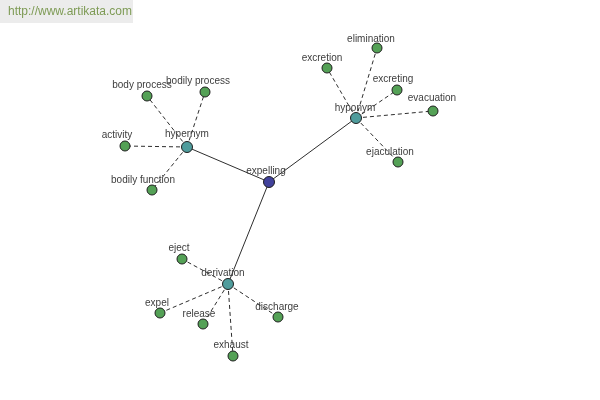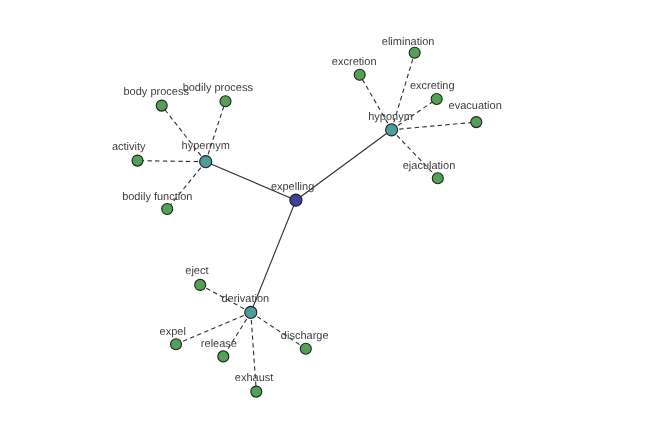--- a/index.html
+++ b/index.html
@@ -30,20 +30,21 @@
   .node-label {
     font-family: "Liberation Sans", sans-serif;
     font-size: 10px;
     fill: #3d3d3d;
   }
 </style>
 </head>
 <body>
 
 <div id="root">
+  <div id="watermark" style="background: rgb(236, 236, 236); color: rgb(126, 155, 85);">http://www.artikata.com</div>
   <svg id="graph-svg" width="600" height="400" viewBox="0 0 600 400">
       <line x1="269" y1="182" x2="187" y2="147" stroke="#2e2e2e" stroke-width="1"></line>
       <line x1="269" y1="182" x2="356" y2="118" stroke="#2e2e2e" stroke-width="1"></line>
       <line x1="269" y1="182" x2="228" y2="284" stroke="#2e2e2e" stroke-width="1"></line>
       <line x1="187" y1="147" x2="147" y2="96" stroke="#2e2e2e" stroke-width="1" stroke-dasharray="4 3"></line>
       <line x1="187" y1="147" x2="205" y2="92" stroke="#2e2e2e" stroke-width="1" stroke-dasharray="4 3"></line>
       <line x1="187" y1="147" x2="125" y2="146" stroke="#2e2e2e" stroke-width="1" stroke-dasharray="4 3"></line>
       <line x1="187" y1="147" x2="152" y2="190" stroke="#2e2e2e" stroke-width="1" stroke-dasharray="4 3"></line>
       <line x1="356" y1="118" x2="327" y2="68" stroke="#2e2e2e" stroke-width="1" stroke-dasharray="4 3"></line>
       <line x1="356" y1="118" x2="377" y2="48" stroke="#2e2e2e" stroke-width="1" stroke-dasharray="4 3"></line>

